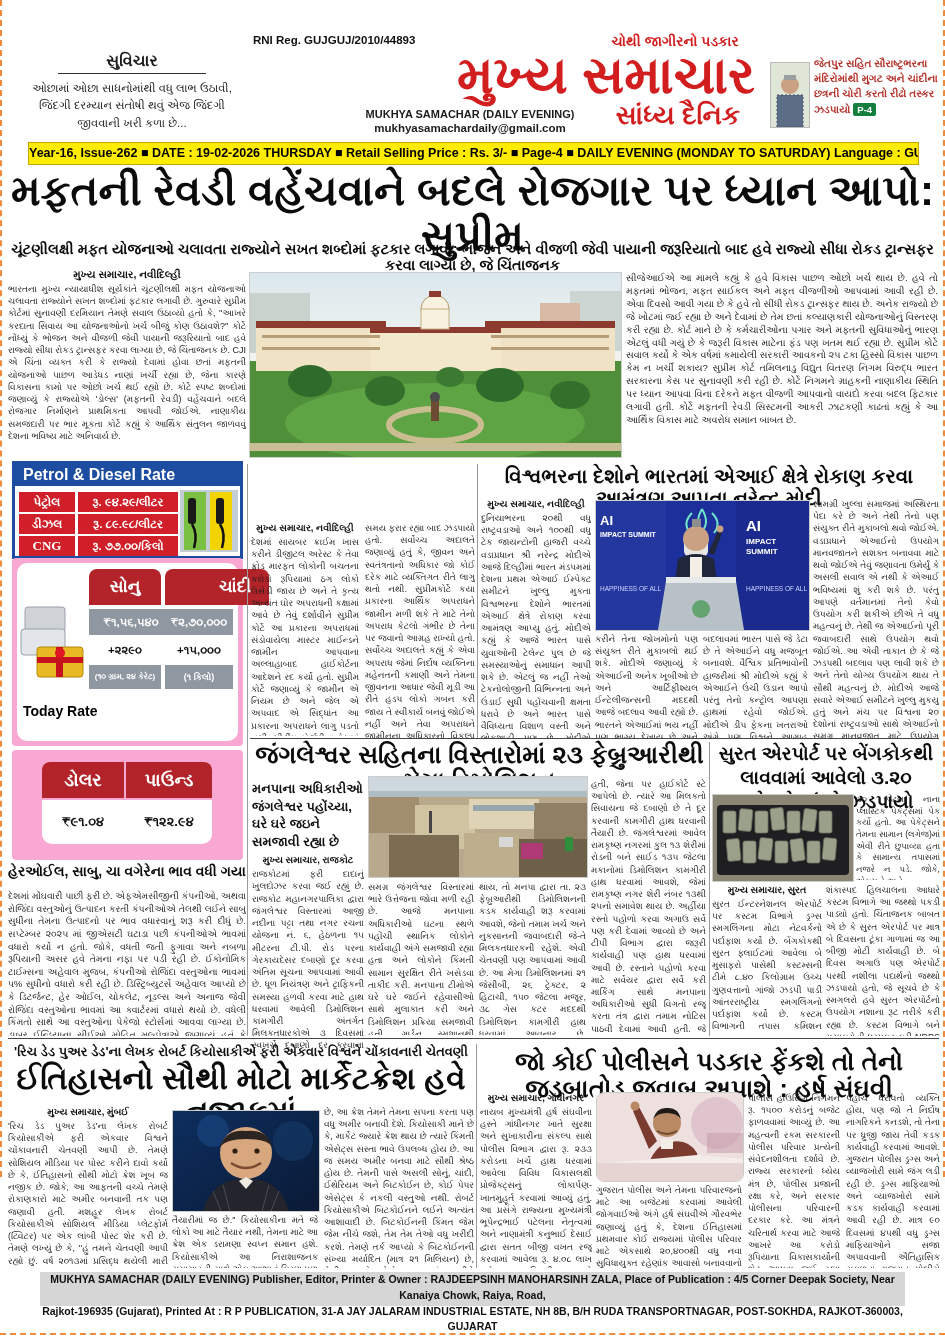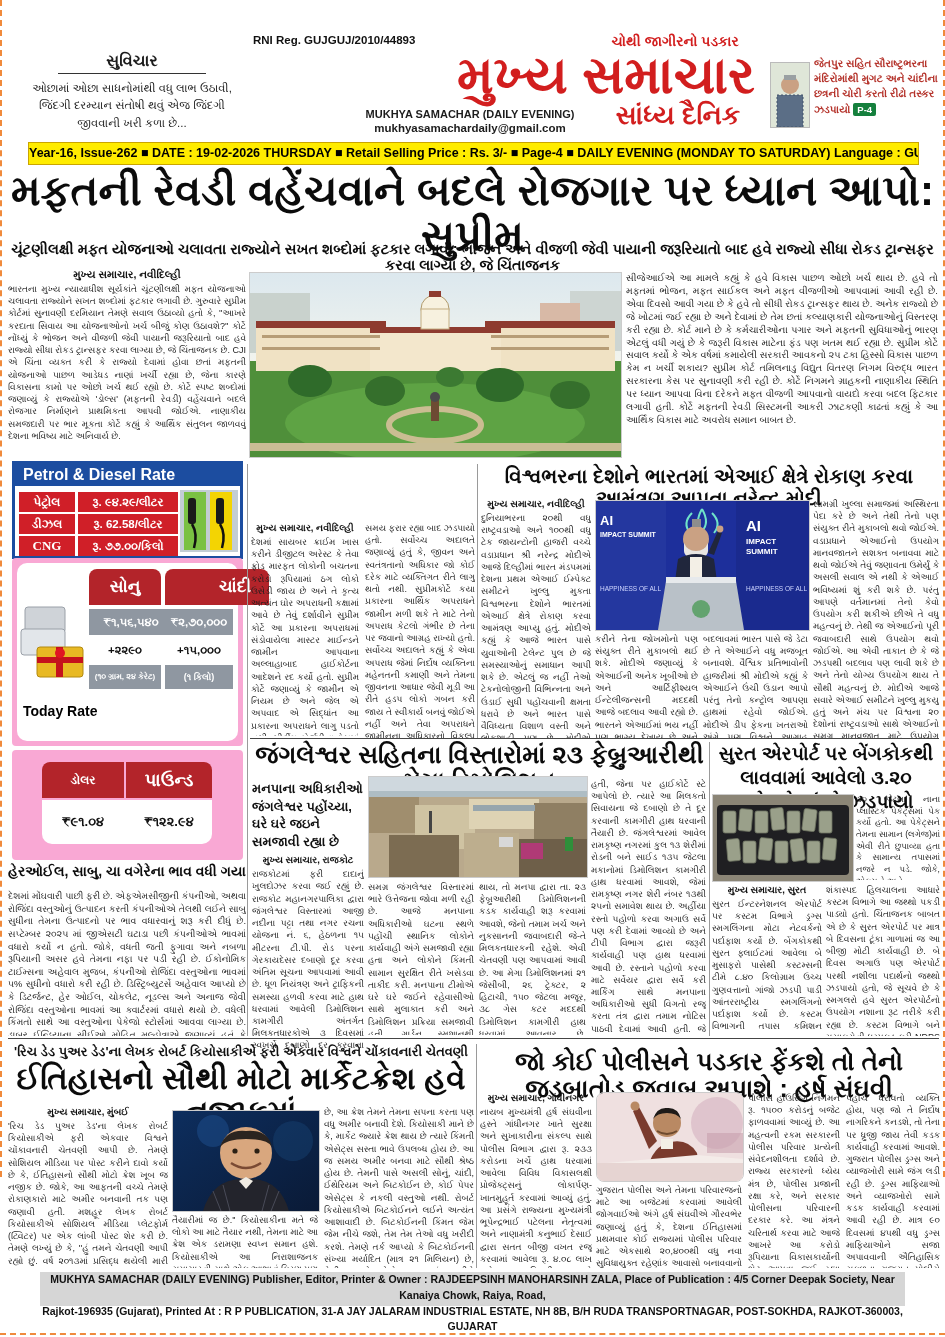--- a/index.html
+++ b/index.html
@@ -145,21 +145,21 @@
         <path d="M12 34 q6 10 2 24" stroke="#111" stroke-width="2.5" fill="none"></path>
         <path d="M40 34 q6 10 2 24" stroke="#111" stroke-width="2.5" fill="none"></path>
       </svg>
     </div>
     <div class="prow" style="left:4px;top:28px;width:160px;">
       <div class="pcell" style="width:56px;font-size:12px;margin-right:3px;">પેટ્રોલ</div>
       <div class="pcell" style="width:100px;font-size:11.5px;">રૂ. ૯૪.૨૯/લીટર</div>
     </div>
     <div class="prow" style="left:4px;top:50px;width:160px;">
       <div class="pcell" style="width:56px;font-size:12px;margin-right:3px;">ડીઝલ</div>
-      <div class="pcell" style="width:100px;font-size:11.5px;">રૂ. 62.58/લીટર</div>
+      <div class="pcell" style="width:100px;font-size:11.5px;">રૂ. ૮૯.૯૮/લીટર</div>
     </div>
     <div class="prow" style="left:4px;top:72px;width:160px;">
       <div class="pcell" style="width:56px;font-size:13px;font-family:'Liberation Serif',serif;margin-right:3px;">CNG</div>
       <div class="pcell" style="width:100px;font-size:11.5px;">રૂ. ૭૭.૦૦/કિલો</div>
     </div>
   </div>
 
   <div class="abs navybox" style="left:12px;top:558px;width:231px;height:188px;">
     <div class="mcard" style="left:5px;top:5px;width:221px;height:178px;">
       <svg class="abs" style="left:2px;top:26px;" width="66" height="104" viewBox="0 0 66 104">
@@ -176,21 +176,21 @@
       <div class="mgray" style="left:148px;top:46px;width:68px;height:26px;font-size:11.5px;">₹૨,૭૦,૦૦૦</div>
       <div class="mwhite" style="left:72px;top:76px;width:72px;height:22px;font-size:11.5px;">+૨૨૯૦</div>
       <div class="mwhite" style="left:148px;top:76px;width:68px;height:22px;font-size:11.5px;">+૧૫,૦૦૦</div>
       <div class="mgray" style="left:72px;top:102px;width:72px;height:24px;font-size:8px;">(૧૦ ગ્રામ, ૨૪ કેરેટ)</div>
       <div class="mgray" style="left:148px;top:102px;width:68px;height:24px;font-size:9px;">(૧ કિલો)</div>
       <div class="abs" style="left:6px;top:140px;font-weight:800;font-size:14px;color:#000;">Today Rate</div>
     </div>
   </div>
 
   <div class="abs navybox" style="left:12px;top:750px;width:231px;height:110px;">
-    <div class="mhead" style="left:30px;top:12px;width:82px;height:36px;font-size:12px;border-radius:8px 0 0 0;">ડોલર</div>
+    <div class="mhead" style="left:30px;top:12px;width:82px;height:36px;font-size:18px;border-radius:8px 0 0 0;">ડોલર</div>
     <div class="mhead" style="left:114px;top:12px;width:86px;height:36px;font-size:18px;border-radius:0 8px 0 0;">પાઉન્ડ</div>
     <div class="mcard" style="left:30px;top:50px;width:170px;height:44px;border-radius:0 0 10px 10px;">
       <div class="mwhite" style="left:0;top:0;width:82px;height:44px;font-size:13px;background:transparent;">₹૯૧.૦૪</div>
       <div class="mwhite" style="left:84px;top:0;width:86px;height:44px;font-size:13px;background:transparent;">₹૧૨૨.૯૪</div>
     </div>
   </div>
 
   <div class="abs" style="left:251px;top:522px;width:108px;height:216px;">
     <div class="byline">મુખ્ય સમાચાર, નવીદિલ્હી</div>
     <div class="body-txt" style="height:200px;">દેશમાં સાયબર ક્રાઈમ ખાસ કરીને ડીજીટલ અરેસ્ટ કે તેવા ફ્રોડ મારફત લોકોની બચતના કરોડો રૂપિયામાં ઠગ લોકો ઉસેડી જાય છે અને તે કૃત્ય અત્યંત ઘોર અપરાધની કક્ષામાં આવે છે તેવું દર્શાવીને સુપ્રીમ કોર્ટે આ પ્રકારના અપરાધમાં સંડોવાયેલા માસ્ટર માઈન્ડને જામીન આપવાના અલ્લાહાબાદ હાઈકોર્ટના આદેશને રદ કર્યો હતો. સુપ્રીમ કોર્ટે જણાવ્યું કે જામીન એ નિયમ છે અને જેલ એ અપવાદ એ સિદ્ધાંત આ પ્રકારના અપરાધને લાગુ પડતો નથી. ચીટીંગ ફોર્જરીના કેસમાં સહઆરોપીને જામીન મળ્યા છે તેથી મુખ્ય આરોપીને પણ જામીન મળવા જોઈએ તે દલીલ પણ સુપ્રીમકોર્ટે ફગાવી હતી. મુખ્ય અપરાધી લાંબો</div>

